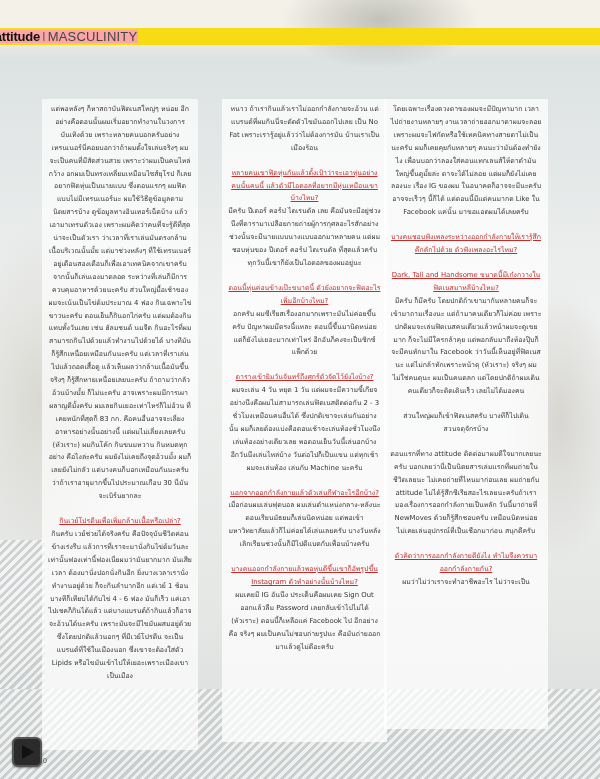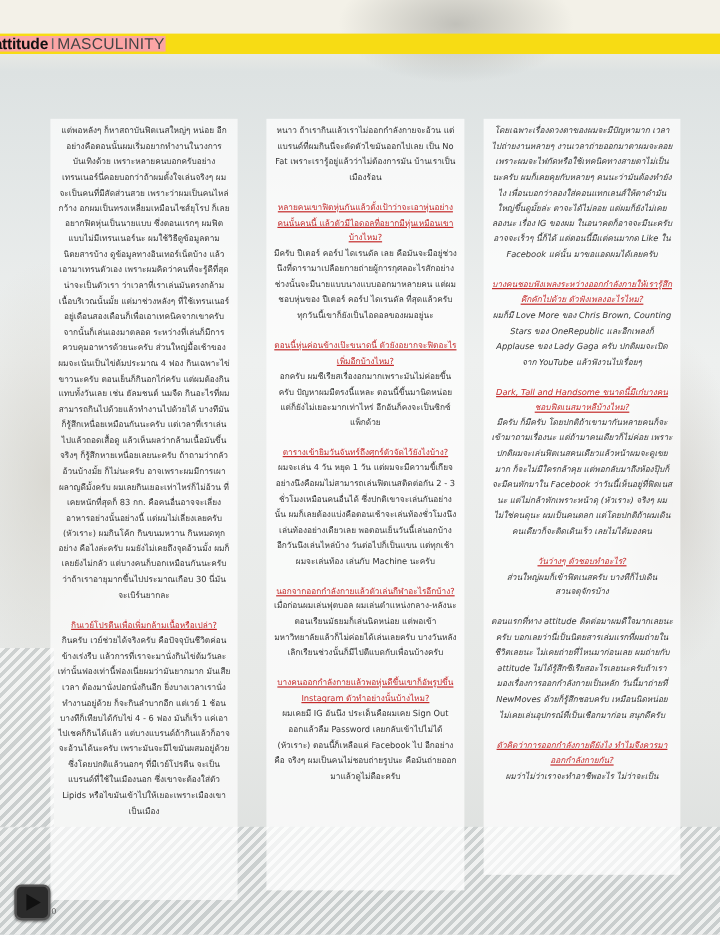--- a/index.html
+++ b/index.html
@@ -44,21 +44,21 @@
     position: absolute;
     background: rgba(255,255,255,0.72);
     padding: 4px 6px 5px 6px;
     font-family: "DejaVu Sans", sans-serif;
     font-size: 6.9px;
     line-height: 12.9px;
     color: #333;
   }
   .col1 { left: 42px; top: 99px; width: 156px; height: 670px; }
   .col2 { left: 222px; top: 99px; width: 165px; height: 542px; }
-  .col3 { left: 403px; top: 99px; width: 164px; height: 630px; font-style: italic; }
+  .col3 { left: 384px; top: 99px; width: 164px; height: 630px; }
   .col2 { height: 643px; }
   .col1 { height: 651px; background: rgba(255,255,255,0.68); }
 
   .para { margin-bottom: 12px; text-align: center; }
   .q {
     color: #c42b2b;
     text-decoration: underline;
     text-decoration-color: #c42b2b;
     display: block;
   }
@@ -118,28 +118,26 @@
   <p class="para" style="margin-bottom:14px">
     <span class="q">บางคนออกกำลังกายแล้วพอหุ่นดีขึ้นเขาก็อัพรูปขึ้น Instagram ตัวทำอย่างนั้นบ้างไหม?</span>
     <span>ผมเคยมี IG อันนึง ประเด็นคือผมเคย Sign Out ออกแล้วลืม Password เลยกลับเข้าไปไม่ได้ (หัวเราะ) ตอนนี้ก็เหลือแค่ Facebook ไป อีกอย่างคือ จริงๆ ผมเป็นคนไม่ชอบถ่ายรูปนะ คือมันถ่ายออกมาแล้วดูไม่ดีอะครับ</span>
   </p>
 </div>
 
 <div class="col col3">
   <p class="para">โดยเฉพาะเรื่องดวงตาของผมจะมีปัญหามาก เวลาไปถ่ายงานหลายๆ งานเวลาถ่ายออกมาตาผมจะลอย เพราะผมจะไฟกัดหรือใช้เทคนิคทางสายตาไม่เป็นนะครับ ผมก็เคยคุยกับหลายๆ คนนะว่ามันต้องทำยังไง เพื่อนบอกว่าลองใส่คอนแทกเลนส์ให้ตาดำมันใหญ่ขึ้นดูมั้ยล่ะ ตาจะได้ไม่ลอย แต่ผมก็ยังไม่เคยลองนะ เรื่อง IG ของผม ในอนาคตก็อาจจะมีนะครับ อาจจะเร็วๆ นี้ก็ได้ แต่ตอนนี้มีแต่คนมากด Like ใน Facebook แค่นั้น มาขอแอดผมได้เลยครับ</p>
   <p class="para">
     <span class="q">บางคนชอบฟังเพลงระหว่างออกกำลังกายให้เรารู้สึกคึกคักไปด้วย ตัวฟังเพลงอะไรไหม?</span>
-    <span>ผมก็มี Love More ของ Chris Brown, Counting Stars ของ OneRepublic และอีกเพลงก็ Applause ของ Lady Gaga ครับ ปกติผมจะเปิดจาก YouTube แล้วฟังวนไปเรื่อยๆ</span>
   </p>
   <p class="para">
-    <span class="q">Dark, Tall and Handsome ขนาดนี้มีเก๋บางคนชอบฟิตเนสมาหลีบ้างไหม?</span>
+    <span class="q">Dark, Tall and Handsome ขนาดนี้มีเก๋งกวางในฟิตเนสมาหลีบ้างไหม?</span>
     <span>มีครับ ก็มีครับ โดยปกติถ้าเขามากันหลายคนก็จะเข้ามาถามเรื่องนะ แต่ถ้ามาคนเดียวก็ไม่ค่อย เพราะปกติผมจะเล่นฟิตเนสคนเดียวแล้วหน้าผมจะดูเขยมาก ก็จะไม่มีใครกล้าคุย แต่พอกลับมาถึงห้องปุ๊บก็จะมีคนทักมาใน Facebook ว่าวันนี้เห็นอยู่ที่ฟิตเนสนะ แต่ไม่กล้าทักเพราะหน้าดุ (หัวเราะ) จริงๆ ผมไม่ใช่คนดุนะ ผมเป็นคนตลก แต่โดยปกติถ้าผมเดินคนเดียวก็จะติดเดินเร็ว เลยไม่ได้มองคน</span>
   </p>
   <p class="para">
-    <span class="q">วันว่างๆ ตัวชอบทำอะไร?</span>
     <span>ส่วนใหญ่ผมก็เข้าฟิตเนสครับ บางทีก็ไปเดินสวนจตุจักรบ้าง</span>
   </p>
   <p class="para">
     <span>ตอนแรกที่ทาง attitude ติดต่อมาผมดีใจมากเลยนะครับ บอกเลยว่านี่เป็นนิตยสารเล่มแรกที่ผมถ่ายในชีวิตเลยนะ ไม่เคยถ่ายที่ไหนมาก่อนเลย ผมถ่ายกับ attitude ไม่ได้รู้สึกซีเรียสอะไรเลยนะครับถ้าเรามองเรื่องการออกกำลังกายเป็นหลัก วันนี้มาถ่ายที่ NewMoves ด้วยก็รู้สึกชอบครับ เหมือนนิดหน่อย ไม่เคยเล่นอุปกรณ์ที่เป็นเชือกมาก่อน สนุกดีครับ</span>
   </p>
   <p class="para" style="margin-bottom:0">
     <span class="q">ตัวคิดว่าการออกกำลังกายดียังไง ทำไมจึงควรมาออกกำลังกายกัน?</span>
     <span>ผมว่าไม่ว่าเราจะทำอาชีพอะไร ไม่ว่าจะเป็น</span>
   </p>
 </div>

